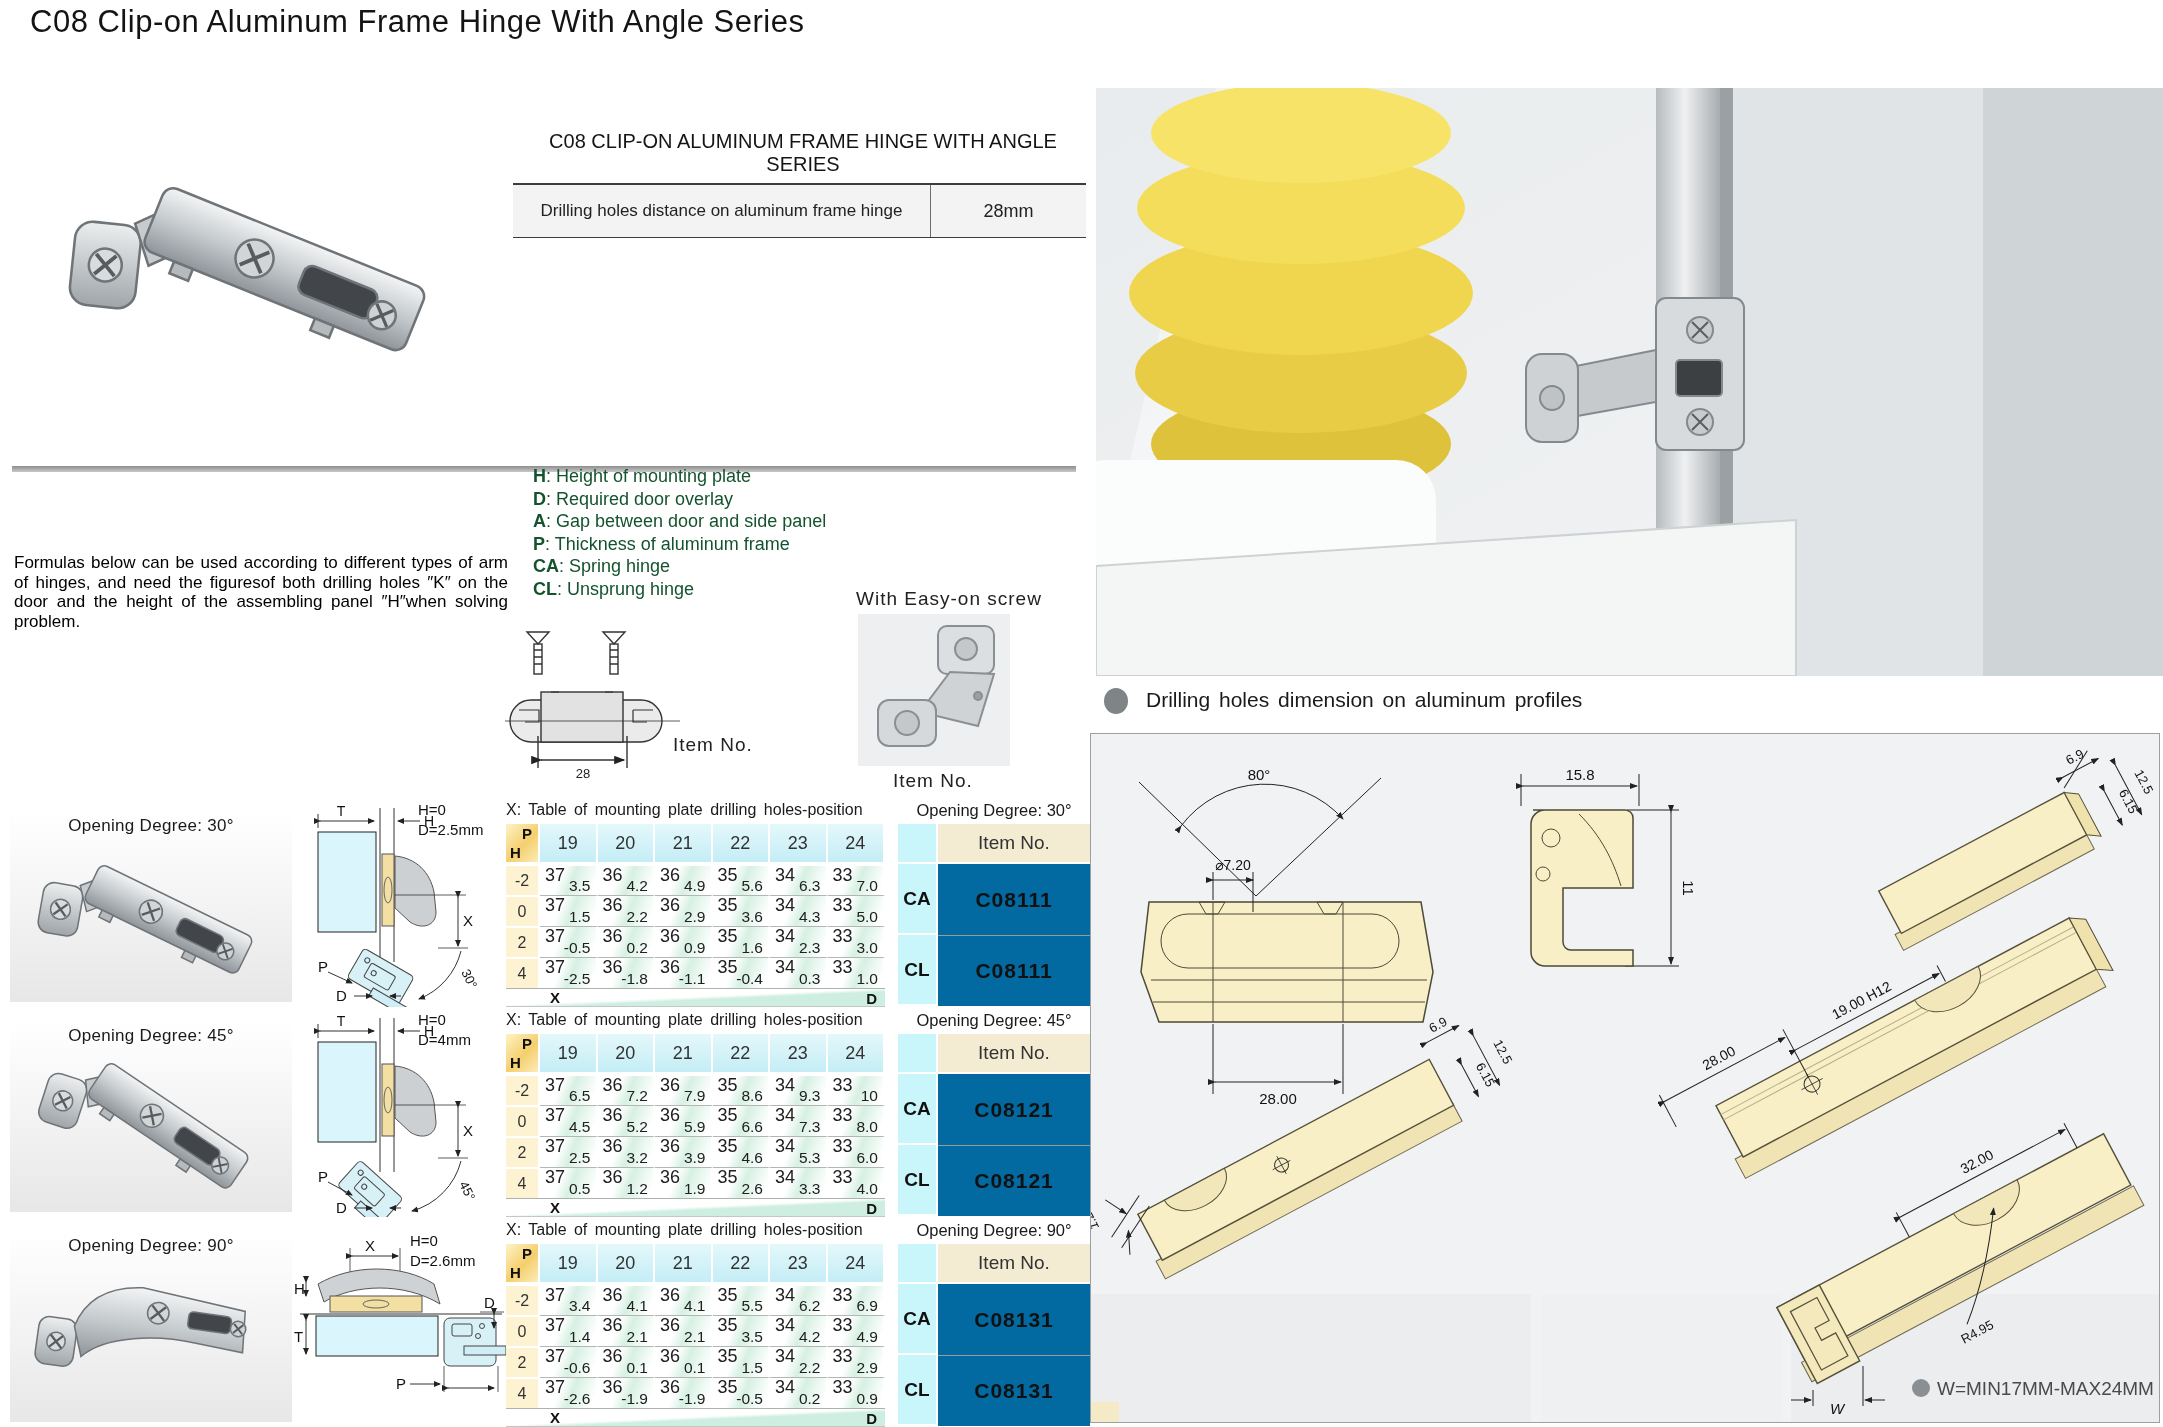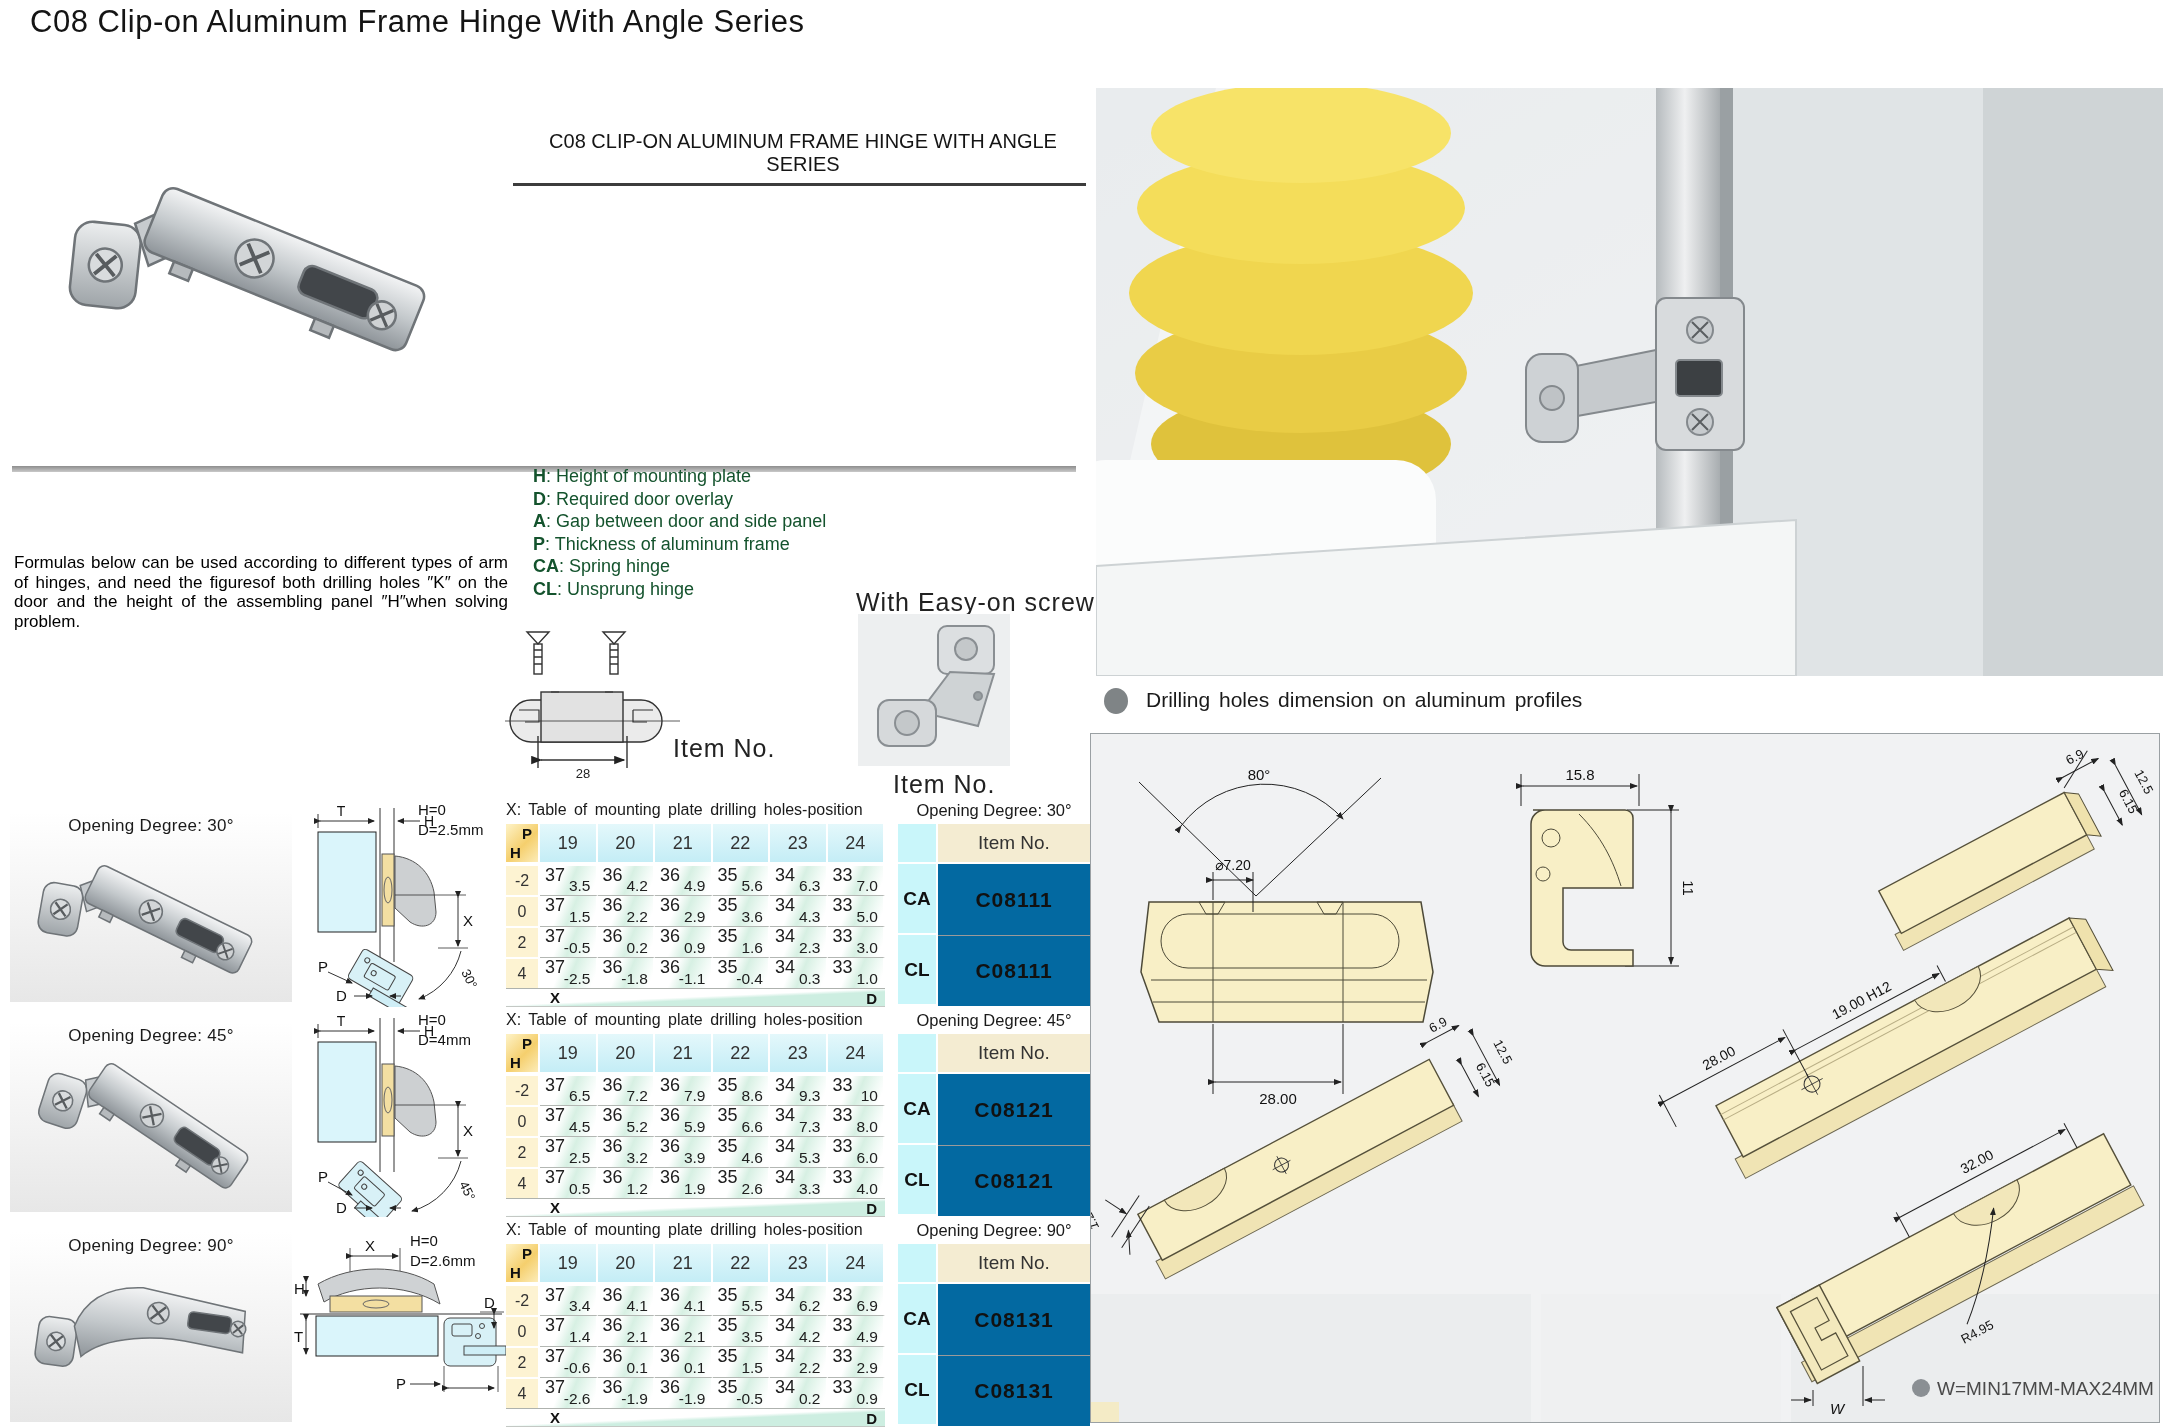--- a/index.html
+++ b/index.html
@@ -24,21 +24,21 @@
   .spec-row.body{background:#f3f3f3}
 
   
   .photo{background:linear-gradient(180deg,#ffffff 0%,#f2f2f2 55%,#e7e7e7 100%)}
   .hero{left:1096px;top:88px;width:1067px;height:588px;overflow:hidden}
 
   
   .intro{left:14px;top:553px;width:494px;font-size:17px;line-height:19.5px;text-align:justify;color:#000000}
   .legend{left:533px;top:465px;font-size:18px;line-height:22.5px;color:#14532d}
   .legend b{font-weight:bold}
-  .small-label{font-size:25px;color:#222;letter-spacing:1px}
+  .small-label{font-size:19px;color:#222;letter-spacing:1px}
 
   
   .section{left:0;width:1092px;height:210px}
   .sec-photo{left:10px;top:12px;width:282px;height:190px}
   .sec-caption{left:10px;top:16px;width:282px;text-align:center;font-size:17px;color:#1a1a1a;letter-spacing:.3px}
   .drill-title{left:506px;top:1px;width:388px;font-size:16px;word-spacing:3px;color:#1a1a1a}
   .item-title{left:896px;top:1px;width:196px;text-align:center;font-size:16.5px;color:#1a1a1a}
 
   
   .drill-table{left:506px;top:24px;display:grid;grid-template-columns:34px repeat(6,57.5px);grid-template-rows:40px repeat(4,31px) 19px;width:380px}
@@ -133,20 +133,24 @@
 
   <div class="abs" style="left:14px;top:100px;width:470px;height:360px">
     <svg width="470" height="360" viewBox="0 0 470 360">
       <rect width="470" height="360" fill="#ffffff"></rect>
       <use href="#sym-hinge" x="50" y="60" width="380" height="216" transform="rotate(6 240 180)"></use>
     </svg>
   </div>
 
   <div class="abs spec-heading">C08 CLIP-ON ALUMINUM FRAME HINGE WITH ANGLE SERIES</div>
   <div class="abs spec-table">
+    <div class="spec-row body">
+      <div class="spec-label">Drilling holes distance on aluminum frame hinge</div>
+      <div class="spec-value">28mm</div>
+    </div>
   </div>
 
   <div class="abs hero">
     <svg width="1067" height="588" viewBox="0 0 1067 588">
       <rect width="1067" height="588" fill="url(#heroG)"></rect>
       <polygon points="0,0 560,0 560,588 0,588" fill="#eef1f2" opacity=".55"></polygon>
       <polygon points="120,0 260,0 60,588 0,520" fill="#ffffff" opacity=".4"></polygon>
       <rect x="560" y="0" width="64" height="588" fill="url(#aluG)"></rect>
       <rect x="624" y="0" width="13" height="588" fill="#9aa0a3"></rect>
       <rect x="637" y="0" width="250" height="588" fill="#e0e4e6"></rect>

